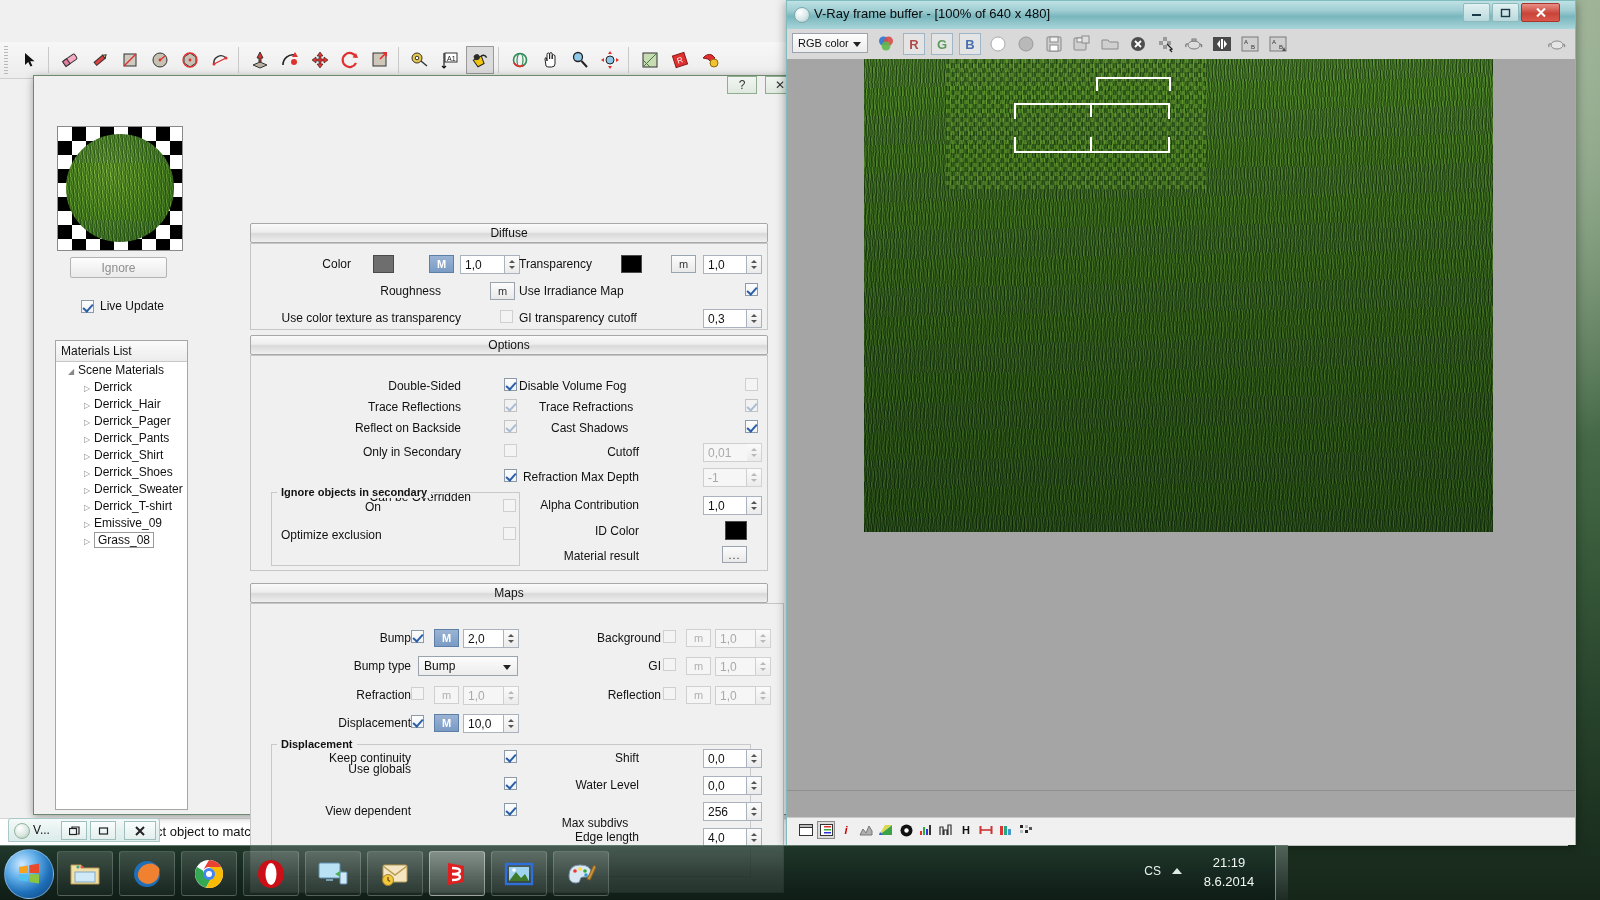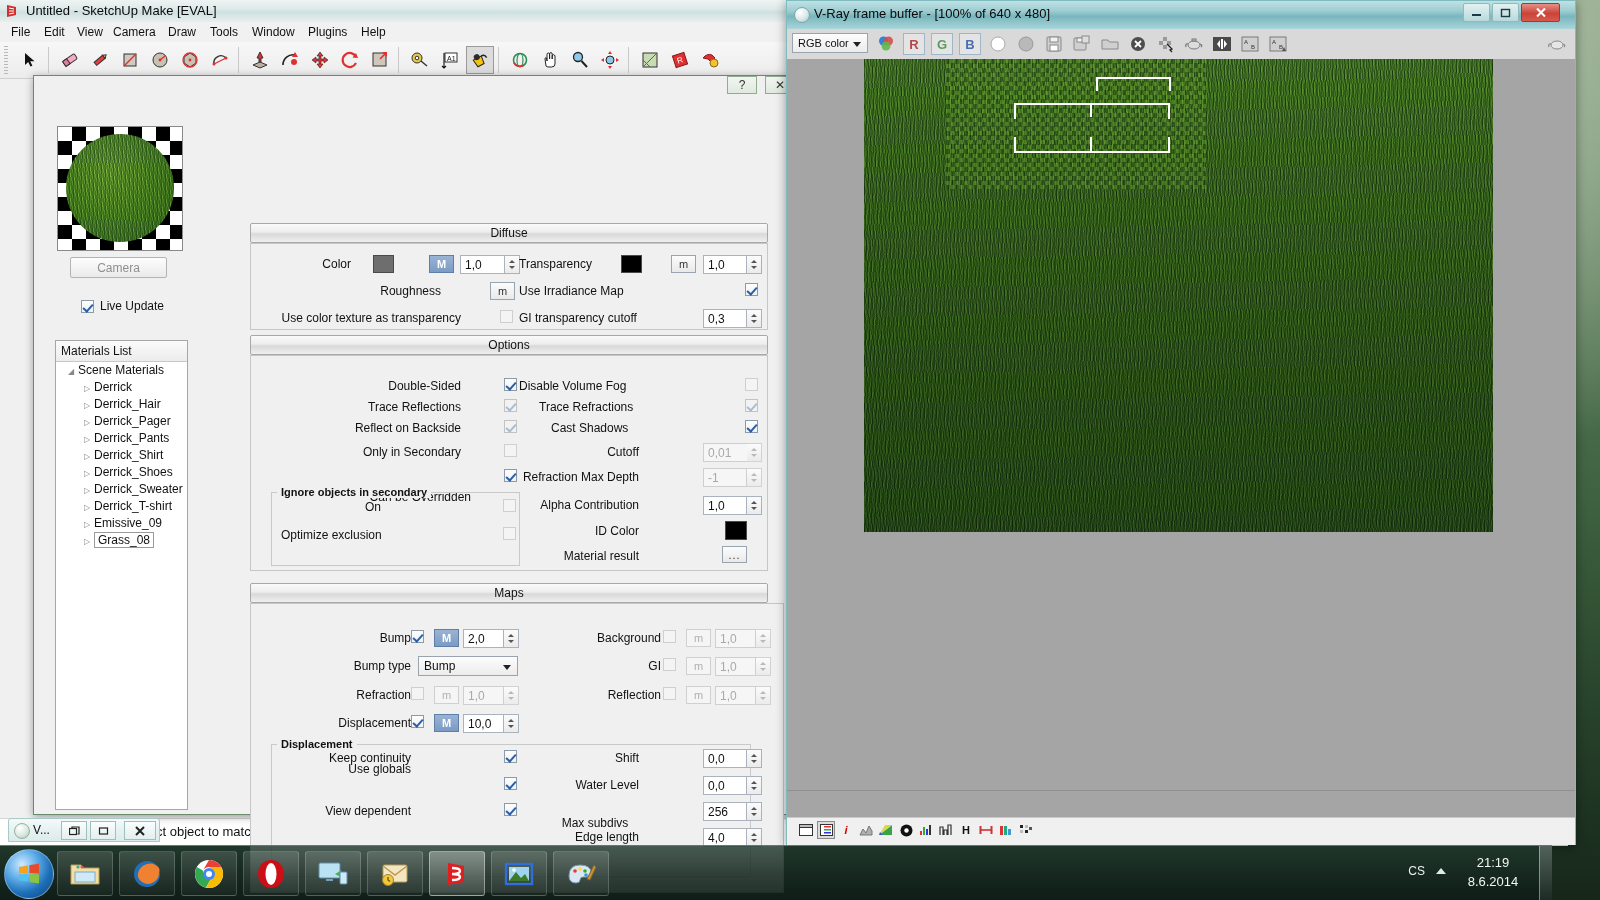--- a/index.html
+++ b/index.html
@@ -356,21 +356,21 @@
     background: radial-gradient(circle at 35% 30%, #ffffff, #dbe8e2 55%, #a6c3ae); border:1px solid #93b49b;}
   .mini-label { position:absolute; left:24px; top:4px; font-size:12px; color:#111; }
   .mini-btn {
     position:absolute; top:2px; width:26px; height:19px; box-sizing:border-box;
     border:1px solid #9fbfbd; background:linear-gradient(to bottom,#fafdfd,#e3efee);
     display:flex; align-items:center; justify-content:center; font-size:11px; color:#222;
   }
 
   
   .taskbar {
-    position:absolute; left:0; top:845px; width:1552px; height:55px;
+    position:absolute; left:0; top:845px; width:1288px; height:55px;
     background: linear-gradient(to bottom, rgba(34,58,46,0.82) 0%, rgba(22,40,32,0.88) 50%, rgba(14,28,22,0.92) 100%);
     border-top:1px solid rgba(180,220,200,0.45);
   }
   .start-orb {
     position:absolute; left:4px; top:3px; width:48px; height:48px; border-radius:50%;
     background: radial-gradient(circle at 35% 30%, #cfe9ff 0%, #63b0ea 32%, #1e6fb8 62%, #0c3f74 100%);
     border:1px solid rgba(255,255,255,0.35);
     display:flex; align-items:center; justify-content:center;
   }
   .tb-task {
@@ -391,41 +391,21 @@
 </style>
 </head>
 <body>
 
 <div id="root">
 
   <div class="desktop"></div>
 
   <div class="su-window">
 
-    <div class="su-titlebar">
-      <span class="su-title-icon">
-        <svg width="16" height="16" viewBox="0 0 16 16">
-          <path d="M3 2 L12 4 L12 12 L3 14 Z" fill="#d32f2f"></path>
-          <path d="M5 5 L10 6 M5 8 L10 8 M5 11 L10 10" stroke="#fff" stroke-width="1.2" fill="none"></path>
-        </svg>
-      </span>
-      <span class="su-title-text">Untitled - SketchUp Make [EVAL]</span>
-    </div>
-
-    <div class="su-menubar">
-      <span class="su-menu-item" style="left:4px">File</span>
-      <span class="su-menu-item" style="left:37px">Edit</span>
-      <span class="su-menu-item" style="left:70px">View</span>
-      <span class="su-menu-item" style="left:106px">Camera</span>
-      <span class="su-menu-item" style="left:161px">Draw</span>
-      <span class="su-menu-item" style="left:203px">Tools</span>
-      <span class="su-menu-item" style="left:245px">Window</span>
-      <span class="su-menu-item" style="left:301px">Plugins</span>
-      <span class="su-menu-item" style="left:354px">Help</span>
-    </div>
+
 
     <div class="su-toolbar">
       <span class="tb-grip"></span>
 
       <span class="tb-btn" style="left:16px">
         <svg width="18" height="18" viewBox="0 0 18 18">
             <path d="M4 2 L4 14 L7.2 11 L9.5 15.6 L11.4 14.7 L9.2 10.3 L13.5 10.2 Z" fill="#111"></path>
           </svg>
       </span>
       <span class="tb-sep" style="left:48px"></span>
@@ -590,21 +570,21 @@
   <div class="vme">
     <div class="vme-btn-help">?</div>
     <div class="vme-btn-close">✕</div>
 
     <div class="vme-body">
 
       <div class="preview-box">
         <div class="preview-checker"></div>
         <div class="preview-grass"></div>
       </div>
-      <div class="preview-btn">Camera</div>
+      <div class="preview-btn">Ignore</div>
       <div class="live-update">
         <span class="cb checked" style="position:relative;display:inline-block;"></span>
         <span>Live Update</span>
       </div>
 
       <div class="mat-list">
         <div class="mat-list-header">Materials List</div>
         <div class="mat-tree">
           <div class="mat-row root">
             <span class="arrow">◢</span><span class="mat-label">Scene Materials</span>

